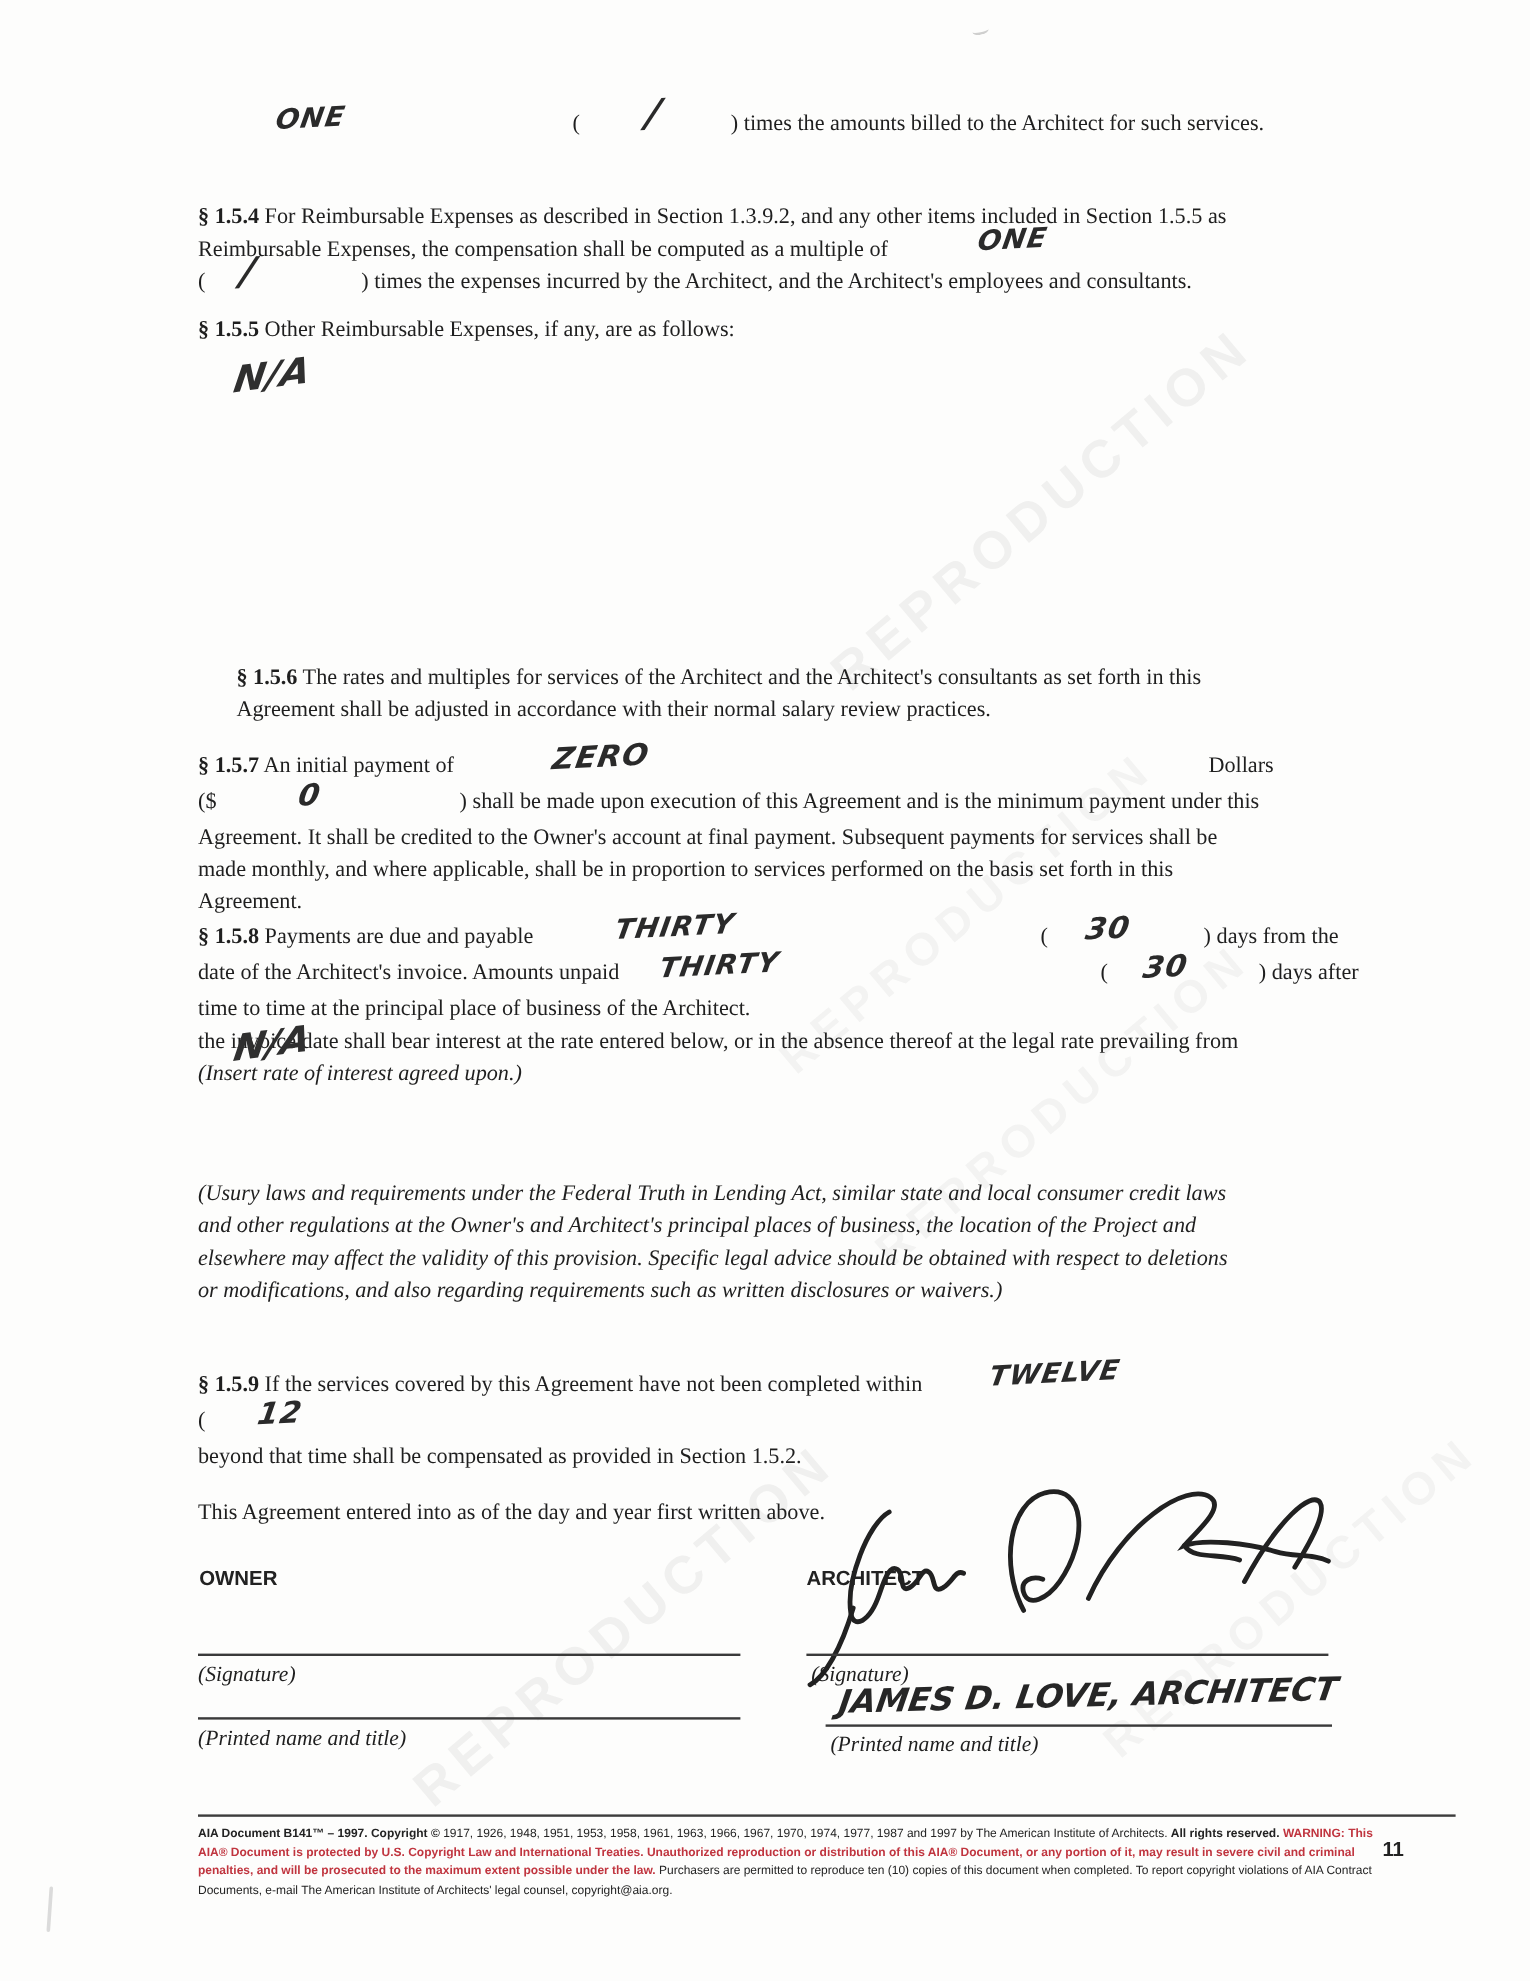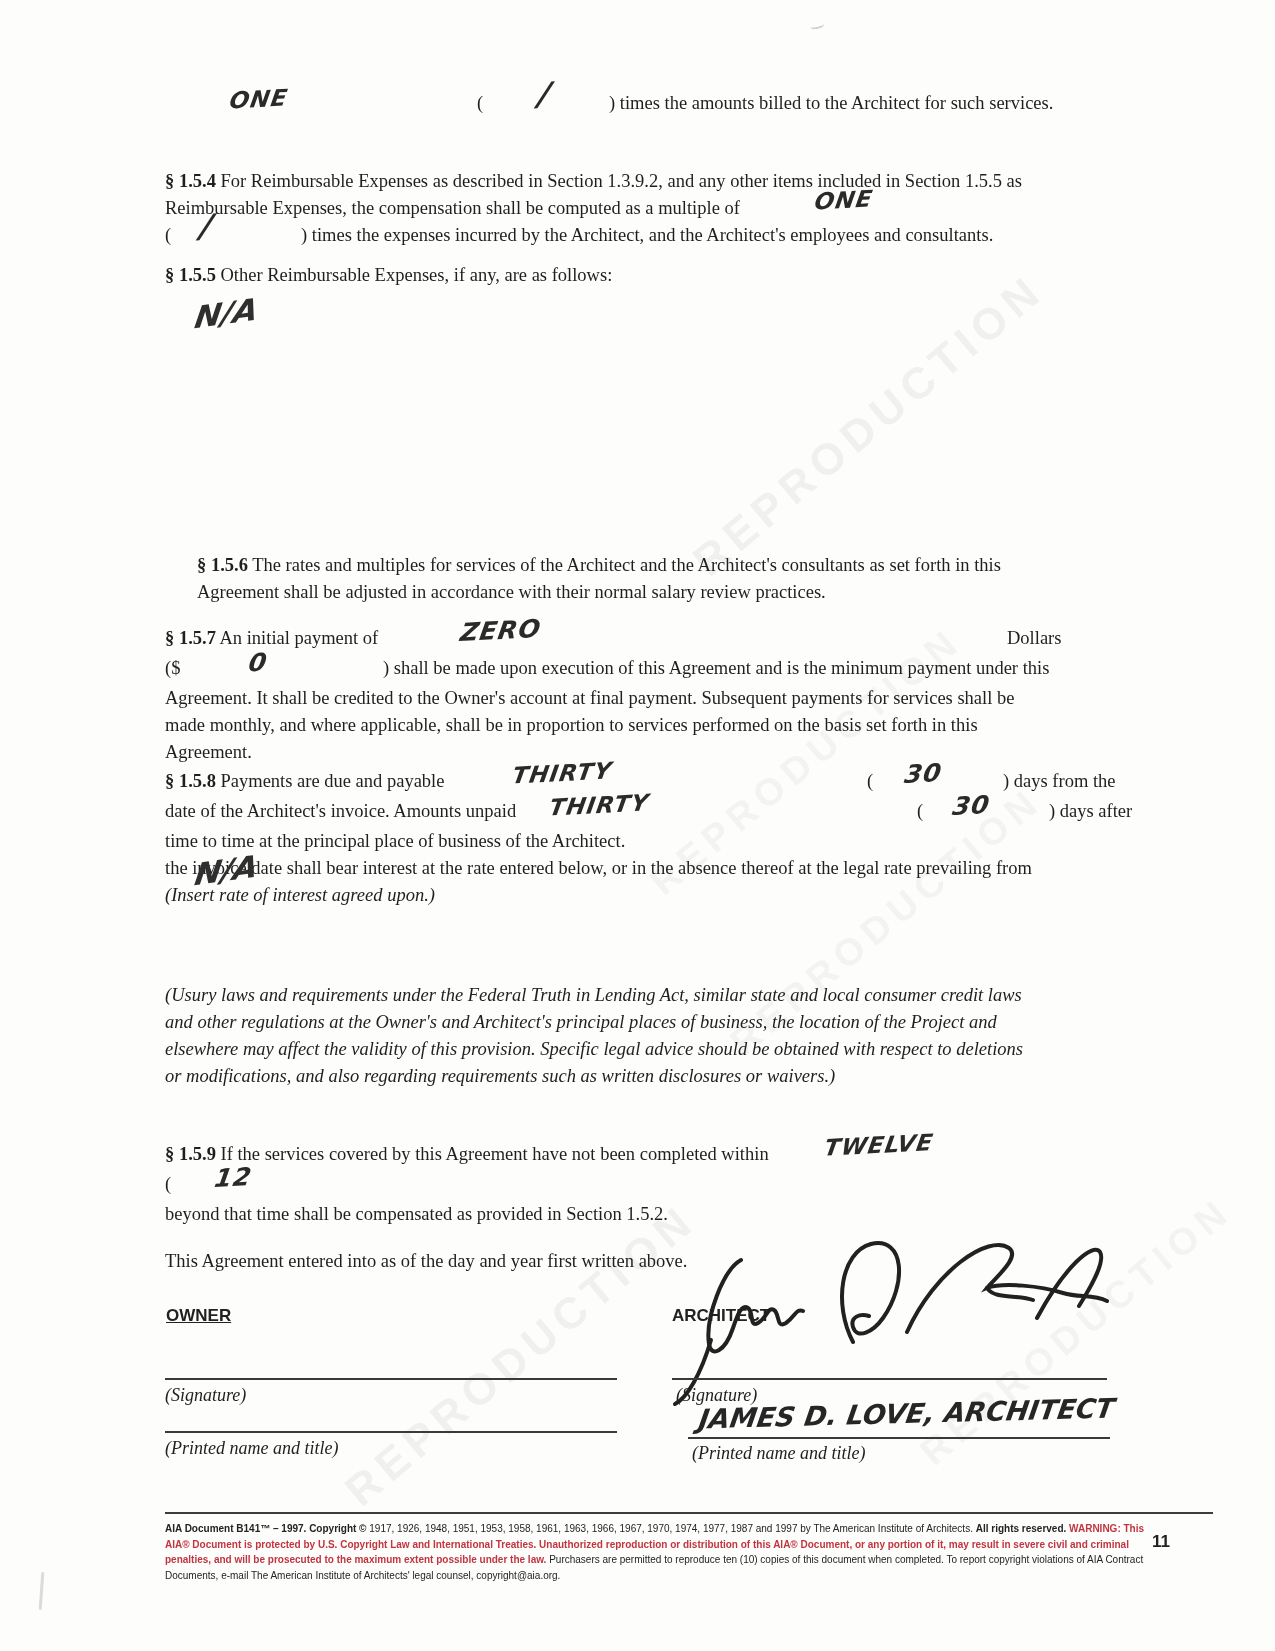--- a/index.html
+++ b/index.html
@@ -172,21 +172,21 @@
       <span>beyond that time shall be compensated as provided in Section 1.5.2.</span>
     </div>
   </div>
 
   <div class="sec" style="top:1248px;">
     <div class="line">
       <span>This Agreement entered into as of the day and year first written above.</span>
     </div>
   </div>
 
-  <span class="label" style="left:166px;top:1306px;text-decoration:underline;">OWNER</span>
+  <span class="label" style="left:166px;top:1306px;">OWNER</span>
   <span class="label" style="left:672px;top:1306px;">ARCHITECT</span>
 
   <svg class="sig-svg" viewBox="0 0 478 190">
     <g fill="none" stroke="#212121" stroke-width="4" stroke-linecap="round">
       <path d="M96,38 C78,48 60,96 64,122 C66,136 80,130 88,106 C93,91 97,82 103,86 C109,90 104,106 113,101 C122,96 123,84 129,88 C135,92 131,107 141,101 C150,95 151,86 158,89"></path>
       <path d="M66,118 C56,152 42,176 30,182"></path>
       <path d="M208,120 C188,82 196,30 226,22 C260,14 262,62 238,96 C228,110 212,118 208,105 C205,95 215,91 224,94"></path>
       <path d="M262,110 C290,48 344,12 364,26 C376,35 350,56 342,66 C358,60 396,64 418,71 C434,76 448,72 462,79"></path>
       <path d="M342,66 C350,78 372,72 388,78"></path>
       <path d="M392,96 C420,44 448,20 455,30 C461,40 444,68 434,84"></path>

